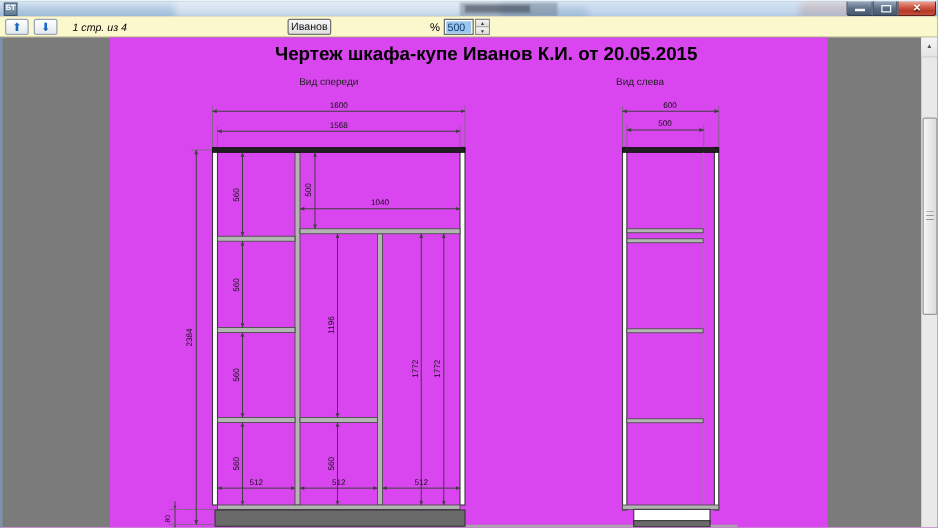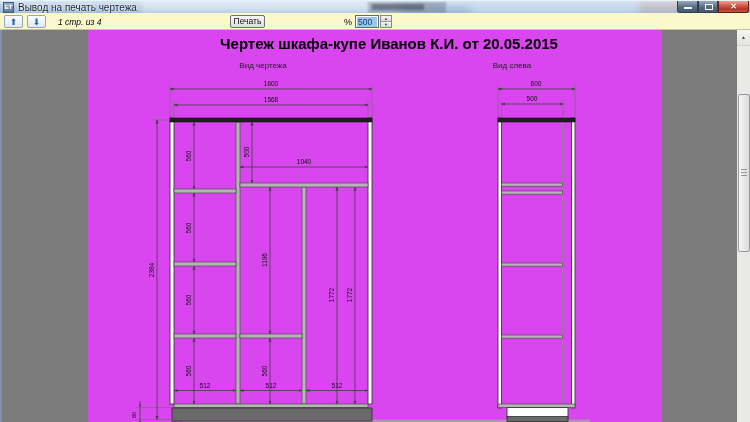--- a/index.html
+++ b/index.html
@@ -127,51 +127,50 @@
 
 <div class="window">
 
   <div class="titlebar">
     <div class="glass g1"></div>
     <div class="glass g2"></div>
     <div class="glass g3"></div>
     <div class="bg-win"></div>
     <div class="bg-win-smudge"></div>
     <div class="app-icon">БТ</div>
-    <div class="win-title">Вывод на печать чертежа</div>
     <div class="win-btns">
       <div class="wbtn min">
           <div class="min-glyph"></div>
         </div>
       <div class="wbtn max">
           <div class="max-glyph"></div>
         </div>
       <div class="wbtn close">✕</div>
     </div>
   </div>
 
   <div class="toolbar">
     <div class="nav-btn nav-up"><span>⬆</span></div>
     <div class="nav-btn nav-down"><span>⬇</span></div>
     <div class="page-status">1 стр. из 4</div>
-    <div class="print-btn">Печать</div>
+    <div class="print-btn">Иванов</div>
     <div class="pct">%</div>
     <div class="zoom-box">
       <span class="zoom-sel">500</span>
     </div>
     <div class="spin">
       <div class="su">▲</div>
       <div class="sd">▼</div>
     </div>
   </div>
 
   <div class="content">
     <div class="page">
       <div class="doc-title">Чертеж шкафа-купе Иванов К.И. от 20.05.2015</div>
-      <div class="view-label vl-front">Вид чертежа</div>
+      <div class="view-label vl-front">Вид спереди</div>
       <div class="view-label vl-side">Вид слева</div>
 
       <svg class="drawing" width="574" height="392" viewBox="0 0 574 392">
         <defs>
           <marker id="ae" markerWidth="6" markerHeight="5" refX="4.3" refY="2.5" orient="auto">
               <path d="M0,0.6 L4.6,2.5 L0,4.4 z" class="arr"></path>
             </marker>
           <marker id="as" markerWidth="6" markerHeight="5" refX="0.7" refY="2.5" orient="auto">
               <path d="M5,0.6 L0.4,2.5 L5,4.4 z" class="arr"></path>
             </marker>

